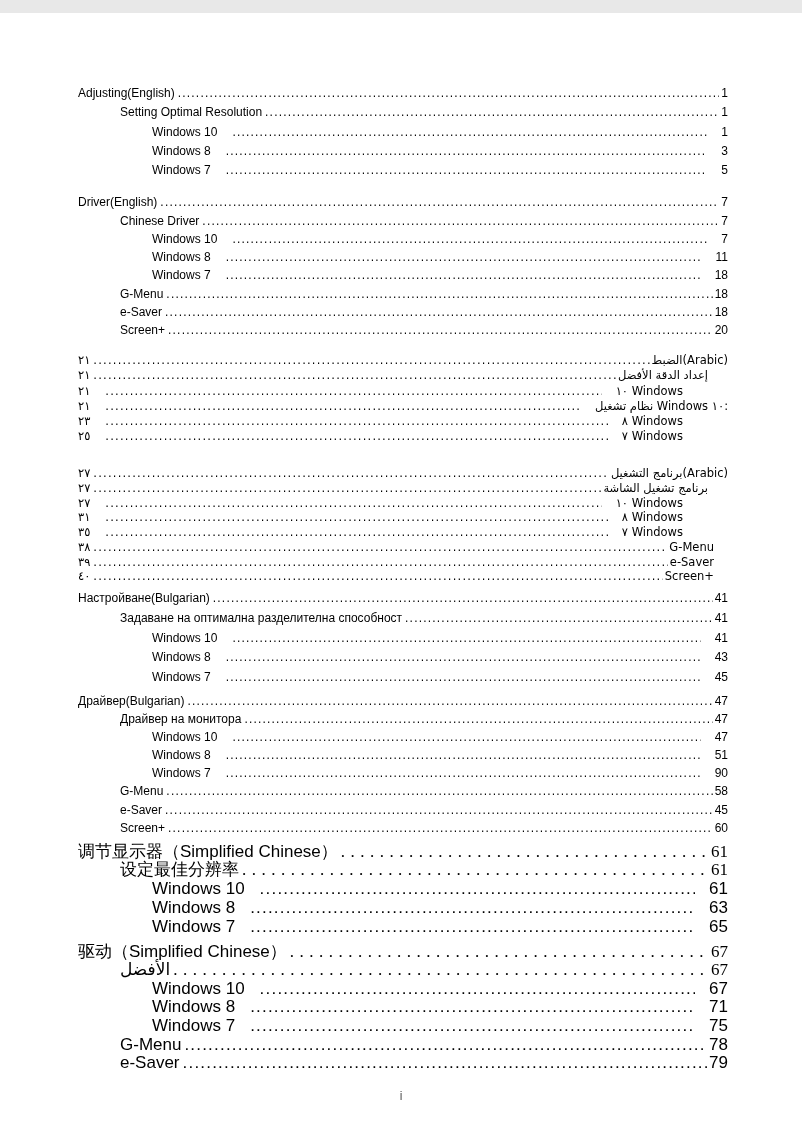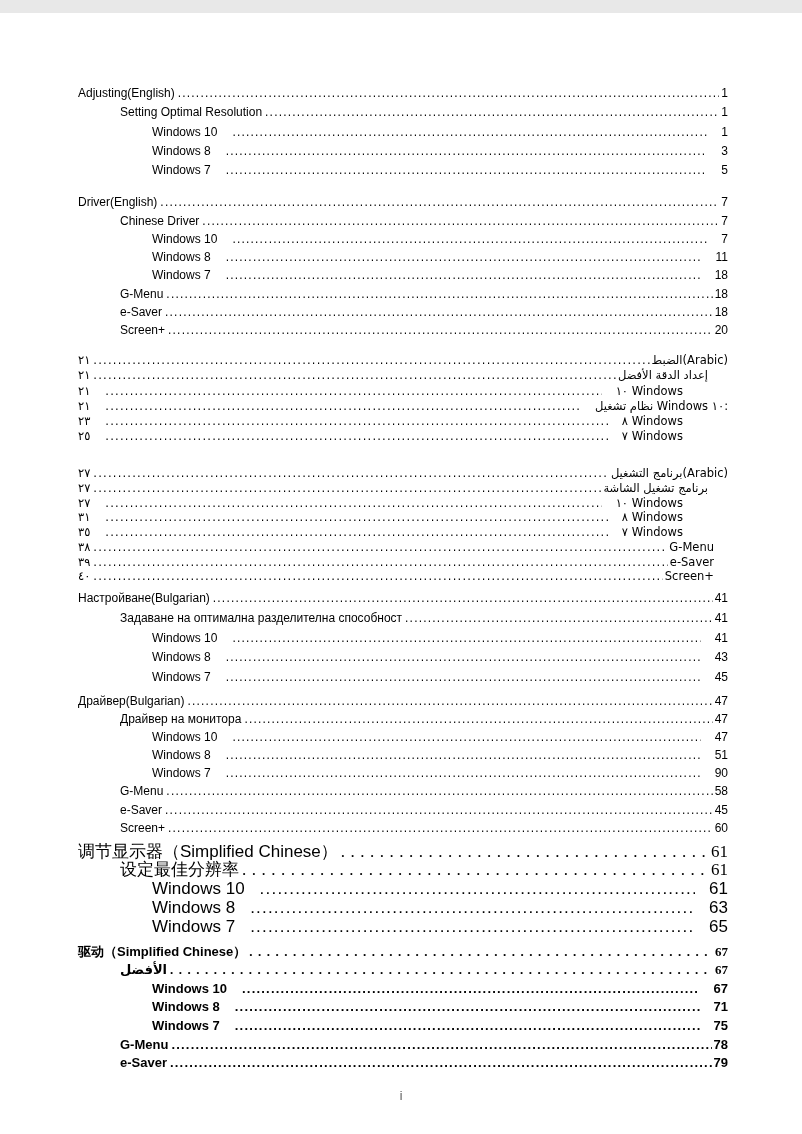--- a/index.html
+++ b/index.html
@@ -59,21 +59,21 @@
   .sec-ar .toc-row.v-app  { padding-right:14px; }
 
   
   .sec-0 { font-size:12px;   line-height:19.3px; margin-bottom:13px; }
   .sec-1 { font-size:12px;   line-height:18.2px; margin-bottom:14px; }
   .sec-2 { line-height:15.2px; margin-bottom:22px; }
   .sec-3 { line-height:14.7px; margin-bottom:5px;  }
   .sec-4 { font-size:12px;   line-height:19.8px; margin-bottom:4px;  }
   .sec-5 { font-size:12px;   line-height:18.1px; margin-bottom:6px;  }
   .sec-6 { font-size:17px; line-height:18.8px; margin-bottom:6px;  }
-  .sec-7 { font-size:13px; line-height:18.6px; margin-bottom:0;font-weight:bold;    }
+  .sec-7 { font-size:17px; line-height:18.6px; margin-bottom:0;    }
 
   .footer {
     position:absolute;
     left:0; right:0; top:1076px;
     text-align:center;
     font-size:12px;
     color:#555;
   }
 </style>
 </head>

